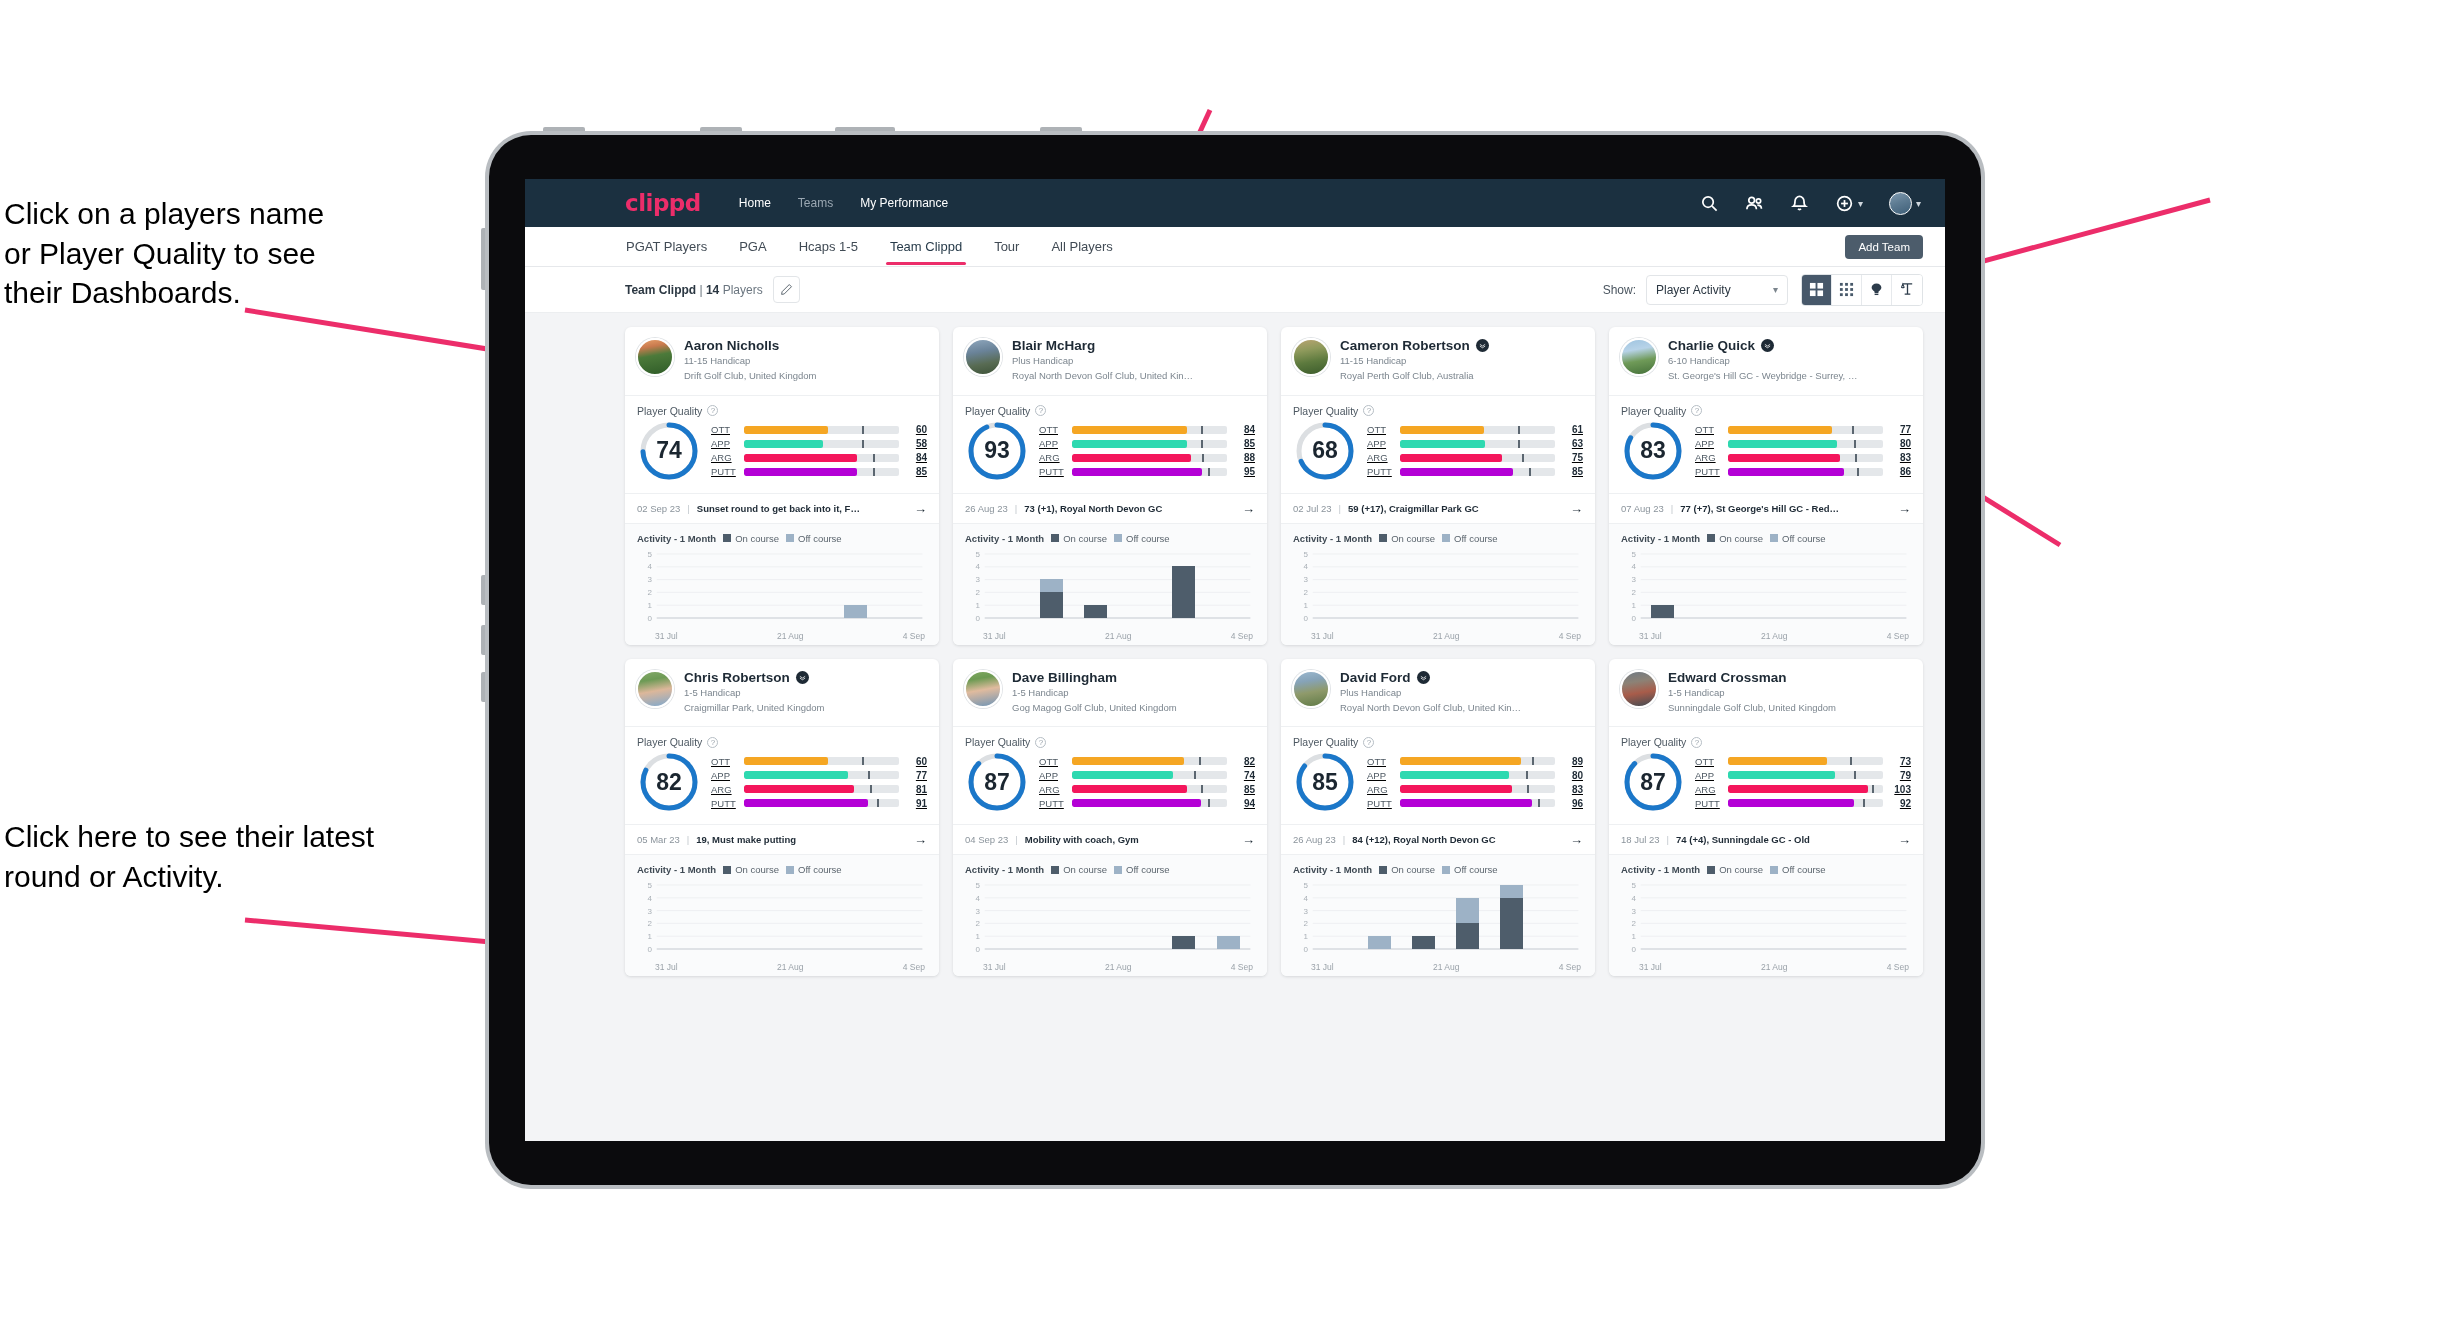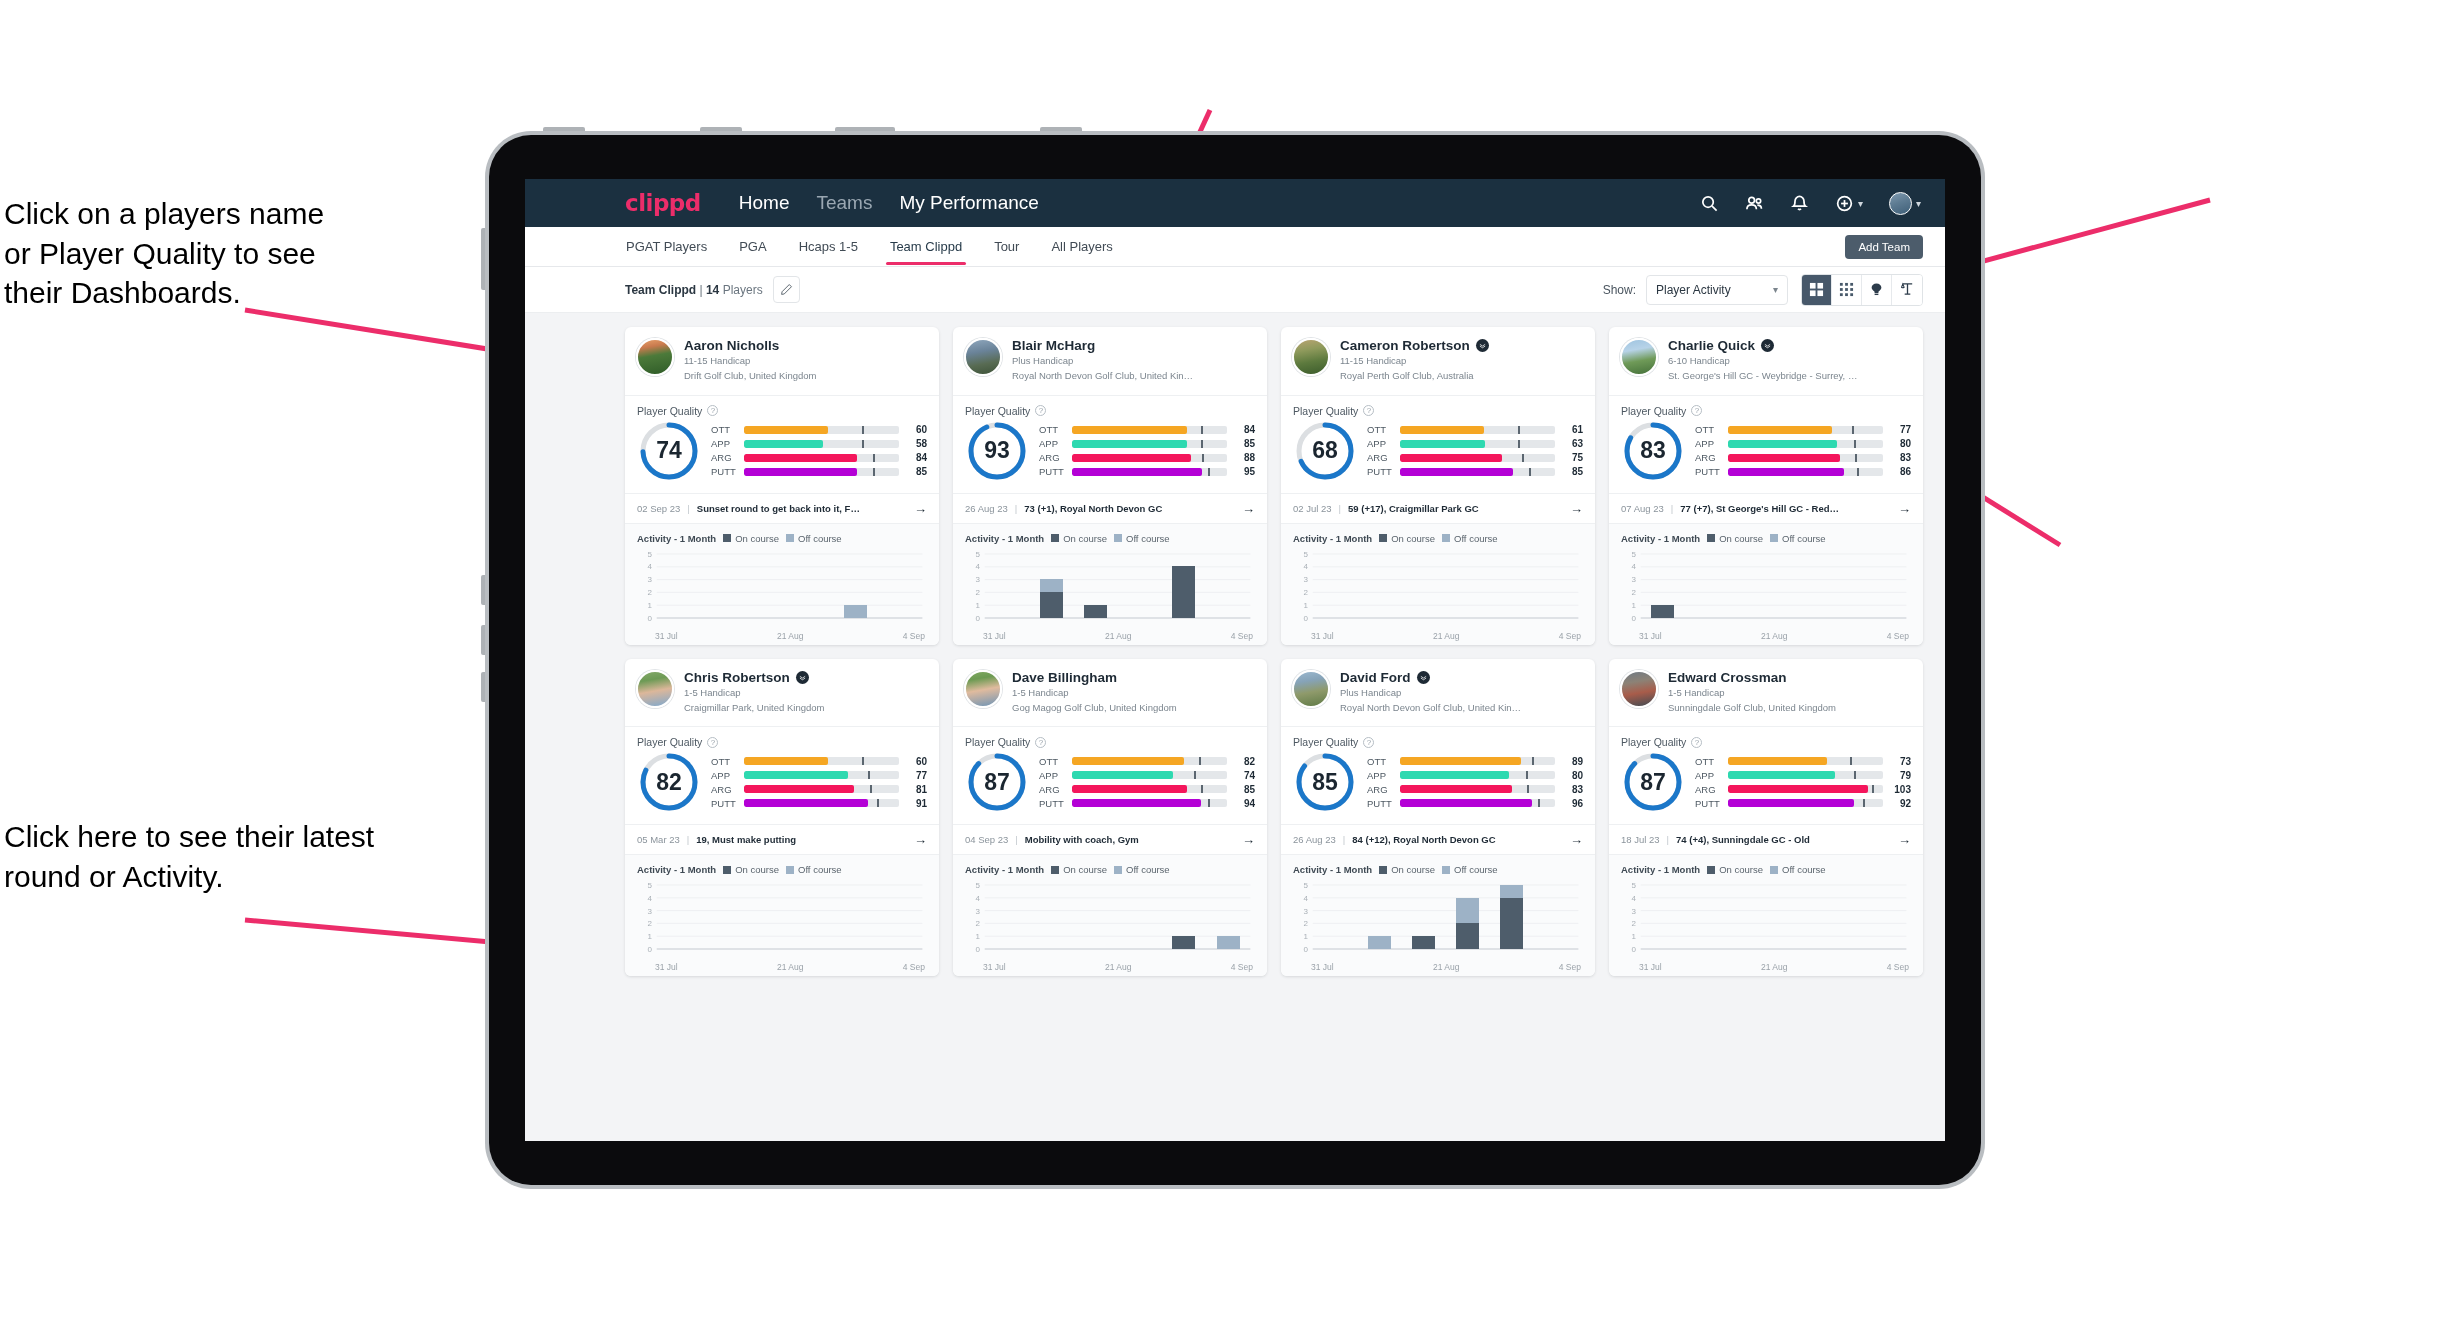--- a/index.html
+++ b/index.html
@@ -63,21 +63,21 @@
     background: #1b3040;
     display: flex; align-items: center;
     padding: 0 24px 0 0;
   }
   #logo {
     color: #ec2d6a; font-size: 23px; font-weight: 700;
     letter-spacing: -0.5px; margin-left: 100px; margin-right: 38px;
     font-family: "DejaVu Sans", sans-serif;
   }
   .nav-link {
-    color: #ffffff; font-size: 19px; margin-right: 27px;
+    color: #ffffff; font-size: 12px; margin-right: 27px;
     white-space: nowrap;
   }
   .nav-link.dim { color: #9aa7b2; }
   #nav-right { margin-left: auto; display: flex; align-items: center; gap: 26px; }
   .nav-ico { width: 19px; height: 19px; display: block; }
   .nav-ico path, .nav-ico circle, .nav-ico line { stroke: #ffffff; stroke-width: 1.8; fill: none; }
   .ico-wrap { display: flex; align-items: center; gap: 4px; }
   .chev { color: #cfd7de; font-size: 10px; }
   #avatar-nav {
     width: 23px; height: 23px; border-radius: 50%;
@@ -173,21 +173,21 @@
   .pq-section { border-top: 1px solid #eef0f2; padding: 9px 12px 10px; }
   .pq-title { font-size: 10.5px; color: #4d5862; display: flex; align-items: center; gap: 5px; margin-bottom: 2px; }
   .q-ico { width: 11px; height: 11px; border-radius: 50%; border: 1px solid #b6bec5;
            color: #9aa3ab; font-size: 8px; display: flex; align-items: center; justify-content: center; }
   .pq-body { display: flex; align-items: center; gap: 10px; }
   .ring-wrap { position: relative; width: 64px; height: 64px; flex: none; }
   .ring-num {
     position: absolute; inset: 0; display: flex; align-items: center; justify-content: center;
     font-size: 23px; font-weight: 700; color: #1b2630;
   }
-  .bars { flex: 1; }
+  .bars { flex: 1; text-decoration: underline; }
   .bar-row { display: flex; align-items: center; gap: 6px; height: 14px; }
   .bar-lbl { font-size: 9.5px; color: #4d5862; width: 27px; font-weight: 400; }
   .bar-track { flex: 1; height: 8px; background: #e4e7ea; border-radius: 2px; position: relative; overflow: hidden; }
   .bar-fill { position: absolute; left: 0; top: 0; bottom: 0; border-radius: 2px; }
   .bar-tick { position: absolute; top: -1px; bottom: -1px; width: 2px; background: #5b6670; }
   .bar-val { font-size: 10px; font-weight: 700; color: #1e2a35; width: 22px; text-align: right; }
 
   .round-row {
     border-top: 1px solid #eef0f2; padding: 7px 12px; display: flex; align-items: center; gap: 7px;
     font-size: 9.5px;

